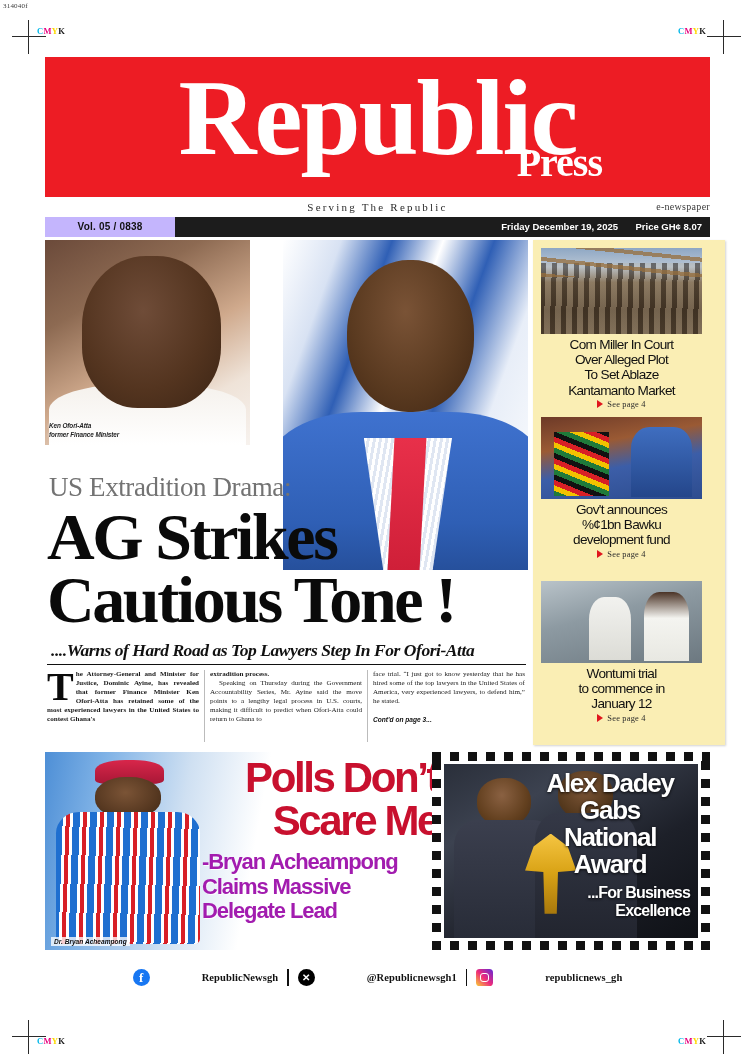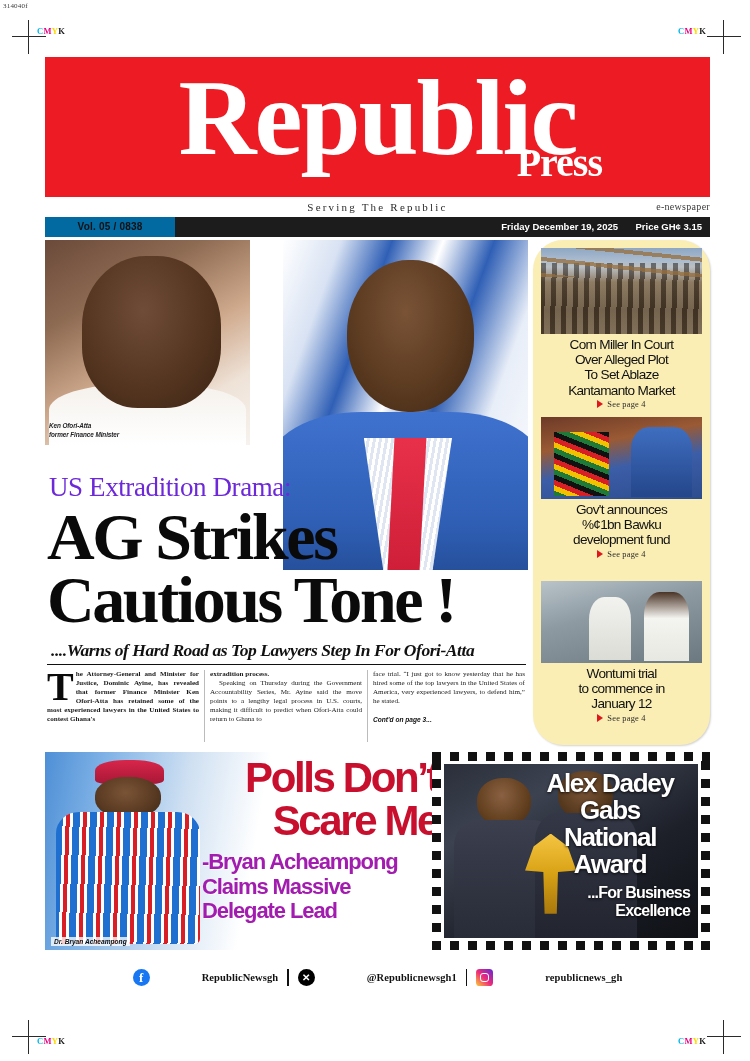--- a/index.html
+++ b/index.html
@@ -65,21 +65,21 @@
     position:absolute;right:0;top:0;
     font-family:"Liberation Serif", serif;
     font-size:10px;color:#3a3a3a;line-height:20px;letter-spacing:.3px;
   }
   .infobar{
     position:absolute;left:45px;top:217px;width:665px;height:20px;
     background:#1c1c1c;
   }
   .vol{
     position:absolute;left:0;top:0;width:130px;height:20px;
-    background:#0369a1;color:#111;
+    background:#c4b5fd;color:#111;
     font-size:10px;font-weight:bold;line-height:20px;text-align:center;
     letter-spacing:.2px;
   }
   .dateline{
     position:absolute;right:92px;top:0;height:20px;
     color:#fff;font-size:9.5px;font-weight:bold;line-height:20px;
   }
   .price{
     position:absolute;right:8px;top:0;height:20px;
     color:#fff;font-size:9.5px;font-weight:bold;line-height:20px;
@@ -141,21 +141,21 @@
     position:absolute;left:460px;top:518px;width:68px;
     background:rgba(238,242,250,.82);
     font-family:"Liberation Sans", sans-serif;
     font-size:6.2px;font-style:italic;font-weight:bold;
     color:#1a1a1a;line-height:8.2px;padding:2px 2px;
     letter-spacing:-.1px;
   }
   .kicker{
     position:absolute;left:4px;top:232px;
     font-family:"Liberation Serif", serif;
-    font-size:27px;color:#6d28d9;letter-spacing:-.4px;line-height:30px;
+    font-size:27px;color:#737373;letter-spacing:-.4px;line-height:30px;
   }
   .hl1,.hl2{
     position:absolute;left:2px;
     font-family:"Liberation Serif", serif;
     font-weight:bold;color:#0a0a0a;
     letter-spacing:-2.4px;
   }
   .hl1{top:262px;font-size:66px;line-height:70px;text-align:center;}
   .hl2{top:325px;font-size:66px;line-height:70px;}
   .subhl{
@@ -196,24 +196,23 @@
   .indent{text-indent:9px;display:block;}
   .contd{
     display:block;margin-top:9px;
     font-family:"Liberation Sans", sans-serif;
     font-size:6.6px;font-weight:bold;font-style:italic;
     text-align:left;color:#111;
   }
 
   
   .sidebar{
-    position:absolute;left:533px;top:240px;width:177px;height:505px;
+    position:absolute;left:533px;top:240px;width:192px;height:505px;
     background:#faeeb4;
     box-shadow:1px 1px 2px rgba(0,0,0,.18);
-    border-radius:30px;
   }
   .sb-item{position:absolute;left:8px;width:161px;}
   .sb-photo{width:161px;background:#cbb9a2;overflow:hidden;position:relative;}
   .ph-market{
     height:86px;
     background:linear-gradient(180deg,#8ea7c4 0%,#b9c6d4 22%,#7d6a52 40%,#5c4a36 72%,#6d5b45 100%);
   }
   .ph-market:after{
     content:"";position:absolute;left:0;top:18%;width:100%;height:82%;
     background:repeating-linear-gradient(92deg,rgba(40,30,20,.55) 0 5px,rgba(190,175,150,.25) 5px 11px);
@@ -445,21 +444,21 @@
   </div>
 
   <div class="serving-wrap">
     <div class="serving">Serving The Republic</div>
     <div class="enews">e-newspaper</div>
   </div>
 
   <div class="infobar">
     <div class="vol">Vol. 05  / 0838</div>
     <div class="dateline">Friday December 19, 2025</div>
-    <div class="price">Price GH¢ 3.15</div>
+    <div class="price">Price GH¢ 8.07</div>
   </div>
 
   <div class="lead">
 
     <div class="photoA">
       <div class="shirt"></div>
       <div class="capA">Ken Ofori-Atta<br>former Finance Minister</div>
     </div>
 
     <div class="photoB">

